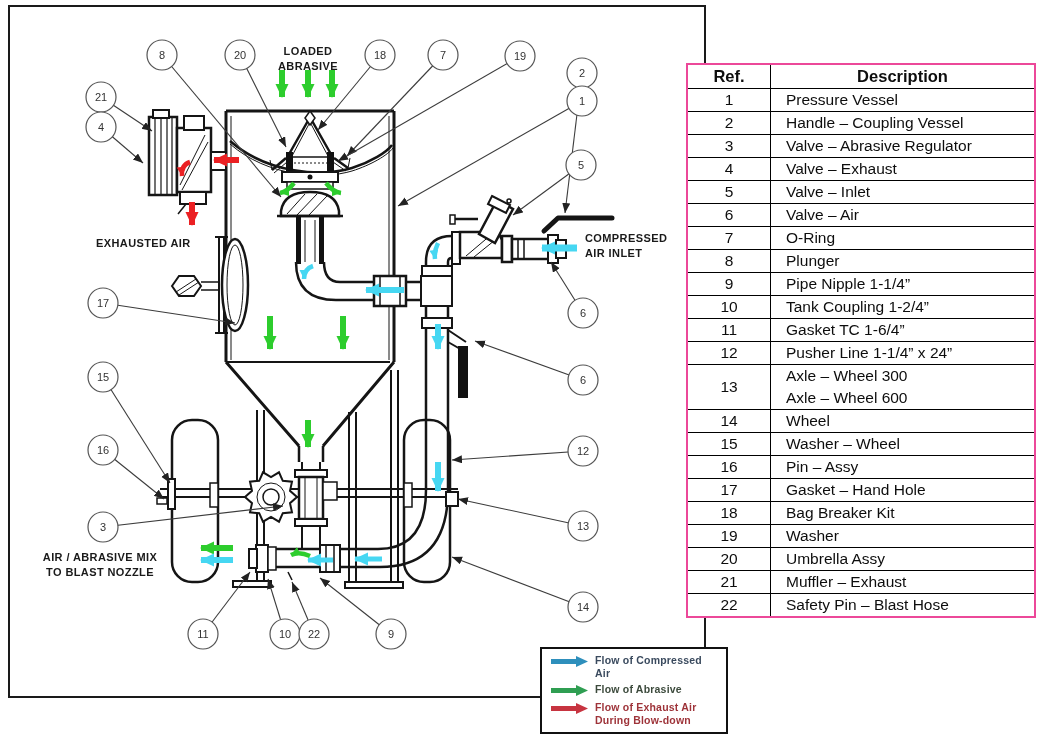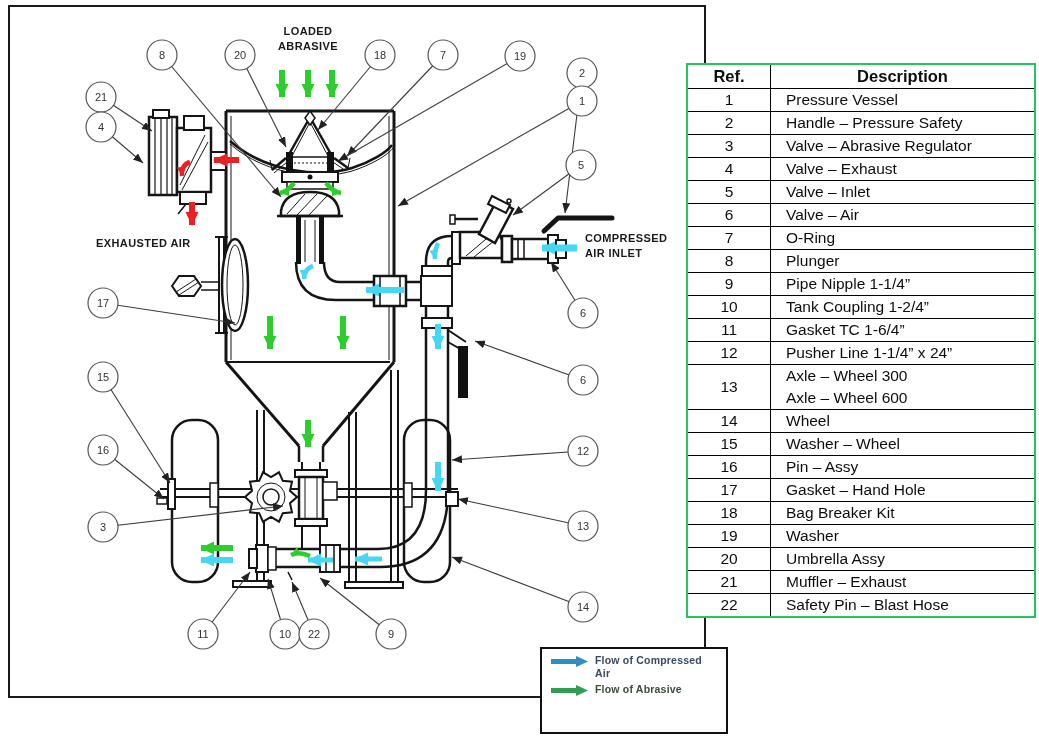--- a/index.html
+++ b/index.html
@@ -7,21 +7,21 @@
   #stage{position:absolute;left:0;top:0;width:1039px;height:743px;background:#fff;}
   #frame{position:absolute;left:8px;top:5px;width:694px;height:689px;border:2px solid #1a1a1a;z-index:1;}
   #art{position:absolute;left:0;top:0;z-index:2;}
   .dlabel{position:absolute;z-index:3;font-weight:bold;color:#1a1a1a;font-size:11px;line-height:15px;letter-spacing:.4px;}
   .dlabel span{display:block;}
   .ctr{text-align:center;}
   
   #parts{position:absolute;left:686px;top:63px;z-index:4;background:#fff;}
   #parts table{border-collapse:collapse;width:350px;background:#fff;}
   #parts th,#parts td{border:1.5px solid #000;font-size:15.5px;color:#0d0d0d;padding:0;}
-  #parts table{border:2px solid #22c55e;}
+  #parts table{border:2px solid #ec4899;}
   #parts th{font-weight:bold;font-size:16.5px;height:23px;text-align:center;}
   #parts td.ref{width:82px;text-align:center;height:21px;line-height:22px;}
   #parts td.desc{padding-left:15px;text-align:left;line-height:22px;}
   
   #legend{position:absolute;left:540px;top:647px;width:188px;height:87px;z-index:5;background:#fff;
     border:2.5px solid #111;box-sizing:border-box;padding:5px 12px 0 7px;}
   .leg-row{display:flex;align-items:flex-start;margin-bottom:4px;}
   .leg-row svg{flex:0 0 auto;margin-top:1px;}
   .leg-text{font-size:10.5px;font-weight:600;line-height:12.5px;margin-left:6px;letter-spacing:.2px;}
   .leg-text span{display:block;}
@@ -271,48 +271,52 @@
         <text x="203" y="638" class="co-num">11</text>
         <circle cx="285" cy="634" r="15" class="co-circle"></circle>
         <text x="285" y="638" class="co-num">10</text>
         <circle cx="314" cy="634" r="15" class="co-circle"></circle>
         <text x="314" y="638" class="co-num">22</text>
         <circle cx="391" cy="634" r="15" class="co-circle"></circle>
         <text x="391" y="638" class="co-num">9</text>
       </g>
   </svg>
 
-  <div class="dlabel ctr" style="left:258px;top:24px;width:100px;">
+  <div class="dlabel ctr" style="left:258px;top:44px;width:100px;">
     <span>LOADED</span>
     <span>ABRASIVE</span>
   </div>
   <div class="dlabel" style="left:96px;top:236px;">
     <span>EXHAUSTED AIR</span>
   </div>
   <div class="dlabel" style="left:585px;top:231px;">
     <span>COMPRESSED</span>
     <span>AIR INLET</span>
   </div>
+  <div class="dlabel ctr" style="left:24px;top:550px;width:152px;">
+    <span>AIR / ABRASIVE MIX</span>
+    <span>TO BLAST NOZZLE</span>
+  </div>
 
   <div id="parts">
     <table>
       <thead>
         <tr>
           <th style="width:82px;">Ref.</th>
           <th>Description</th>
         </tr>
       </thead>
       <tbody>
           <tr>
             <td class="ref">1</td>
             <td class="desc">Pressure Vessel</td>
           </tr>
           <tr>
             <td class="ref">2</td>
-            <td class="desc">Handle – Pressure Safety</td>
+            <td class="desc">Handle – Coupling Vessel</td>
           </tr>
           <tr>
             <td class="ref">3</td>
             <td class="desc">Valve – Abrasive Regulator</td>
           </tr>
           <tr>
             <td class="ref">4</td>
             <td class="desc">Valve – Exhaust</td>
           </tr>
           <tr>
@@ -403,14 +407,24 @@
       </div>
       <div class="leg-row">
         <svg width="40" height="13">
           <line x1="2" y1="6.5" x2="27" y2="6.5" stroke="#2F9E52" stroke-width="5"></line>
           <polygon points="27,1 39,6.5 27,12" fill="#2F9E52"></polygon>
         </svg>
         <div class="leg-text" style="color: rgb(60, 74, 60);">
           <span>Flow of Abrasive</span>
         </div>
       </div>
+      <div class="leg-row">
+        <svg width="40" height="13">
+          <line x1="2" y1="6.5" x2="27" y2="6.5" stroke="#C73440" stroke-width="5"></line>
+          <polygon points="27,1 39,6.5 27,12" fill="#C73440"></polygon>
+        </svg>
+        <div class="leg-text" style="color: rgb(158, 51, 57);">
+          <span>Flow of Exhaust Air</span>
+          <span>During Blow-down</span>
+        </div>
+      </div>
     </div>
 </div>
 
 </body></html>

